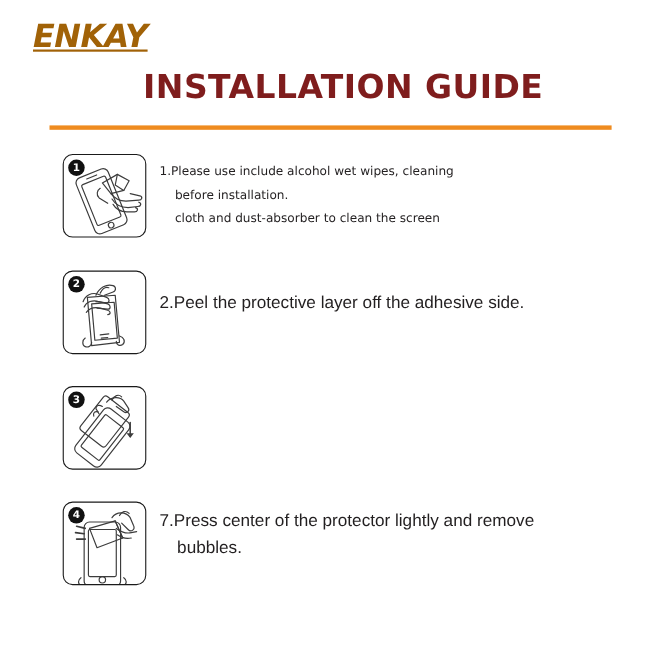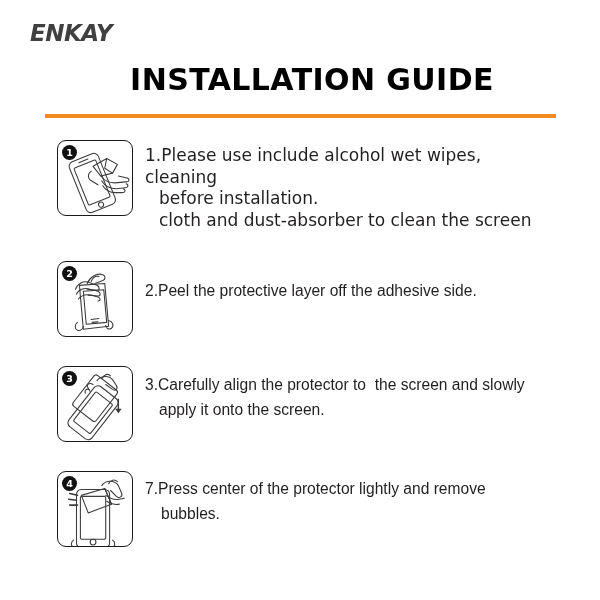--- a/index.html
+++ b/index.html
@@ -22,40 +22,41 @@
     left: 27px;
     top: 18px;
     height: 30px;
     display: flex;
     align-items: center;
   }
   #brand .logo-text {
     font-family: "DejaVu Sans", sans-serif;
     font-weight: 700;
     font-style: italic;
-    font-size: 23px;
+    font-size: 29px;
     letter-spacing: -0.5px;
-    color: #404040;
+    color: #a16207;
     line-height: 1;
     position: relative;
     padding-left: 3px;
+    text-decoration: underline;
   }
 
   
   #page-title {
     position: absolute;
     left: 0;
     right: 0;
     top: 62px;
     text-align: center;
     font-family: "DejaVu Sans", sans-serif;
     font-weight: 700;
     font-size: 30px;
     letter-spacing: 0.4px;
-    color: #000000;
+    color: #7f1d1d;
     padding-left: 24px;
   }
 
   #divider {
     position: absolute;
     left: 45px;
     top: 114px;
     width: 511px;
     height: 4px;
     background: #EF8B1F;
@@ -118,21 +119,21 @@
     max-width: 410px;
   }
   .step-text p {
     margin: 0;
     white-space: pre-wrap;
   }
 
   
   .step-row.r1 .step-text {
     font-family: "DejaVu Sans", sans-serif;
-    font-size: 17px;
+    font-size: 11px;
     line-height: 21.5px;
     padding-top: 5px;
     text-indent: 0;
   }
   .step-row.r2 .step-text,
   .step-row.r3 .step-text,
   .step-row.r4 .step-text {
     font-family: "Liberation Sans", sans-serif;
     font-size: 15.6px;
     line-height: 25px;
@@ -235,24 +236,20 @@
           <path d="M36 18 C33 16 30 17 30 20 L33 25"></path>
           <path d="M32 23 C29 22 27 24 28 27"></path>
 
           <g stroke-width="1.4">
             <line x1="62" y1="33" x2="62" y2="46"></line>
             <path d="M58.6 43 L62 47.5 L65.4 43 Z" fill="#3c3c3c" stroke="none"></path>
           </g>
         </svg>
       </div>
     </div>
-    <div class="step-text">
-      <p>3.Carefully align the protector to  the screen and slowly</p>
-      <p class="cont">apply it onto the screen.</p>
-    </div>
   </div>
 
   <div class="step-row r4">
     <div class="thumb-wrap">
       <div class="thumb">
         <div class="badge">4</div>
         <svg viewBox="0 0 76 76" fill="none" stroke="#3c3c3c" stroke-width="1.1" stroke-linejoin="round" stroke-linecap="round">
 
           <rect x="19" y="18" width="34" height="60" rx="5"></rect>
           <rect x="23" y="25" width="26" height="44" rx="1.4"></rect>

